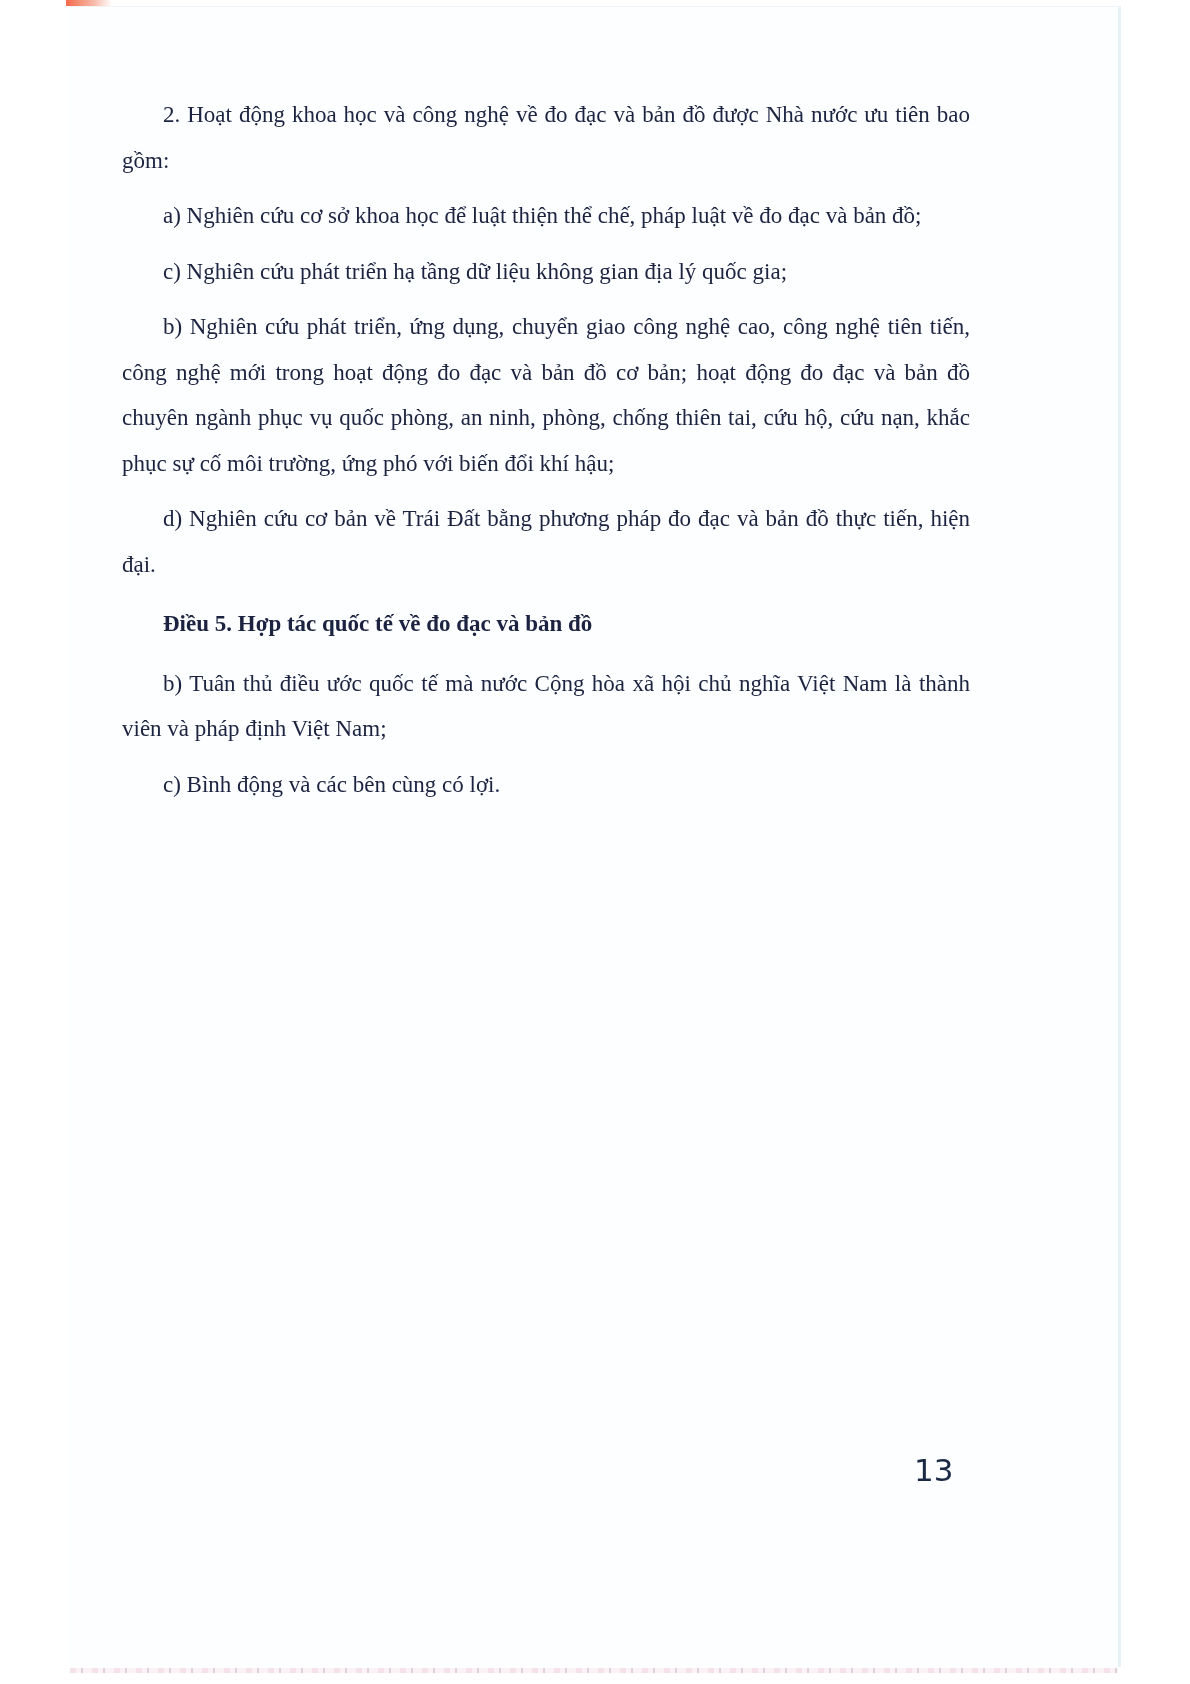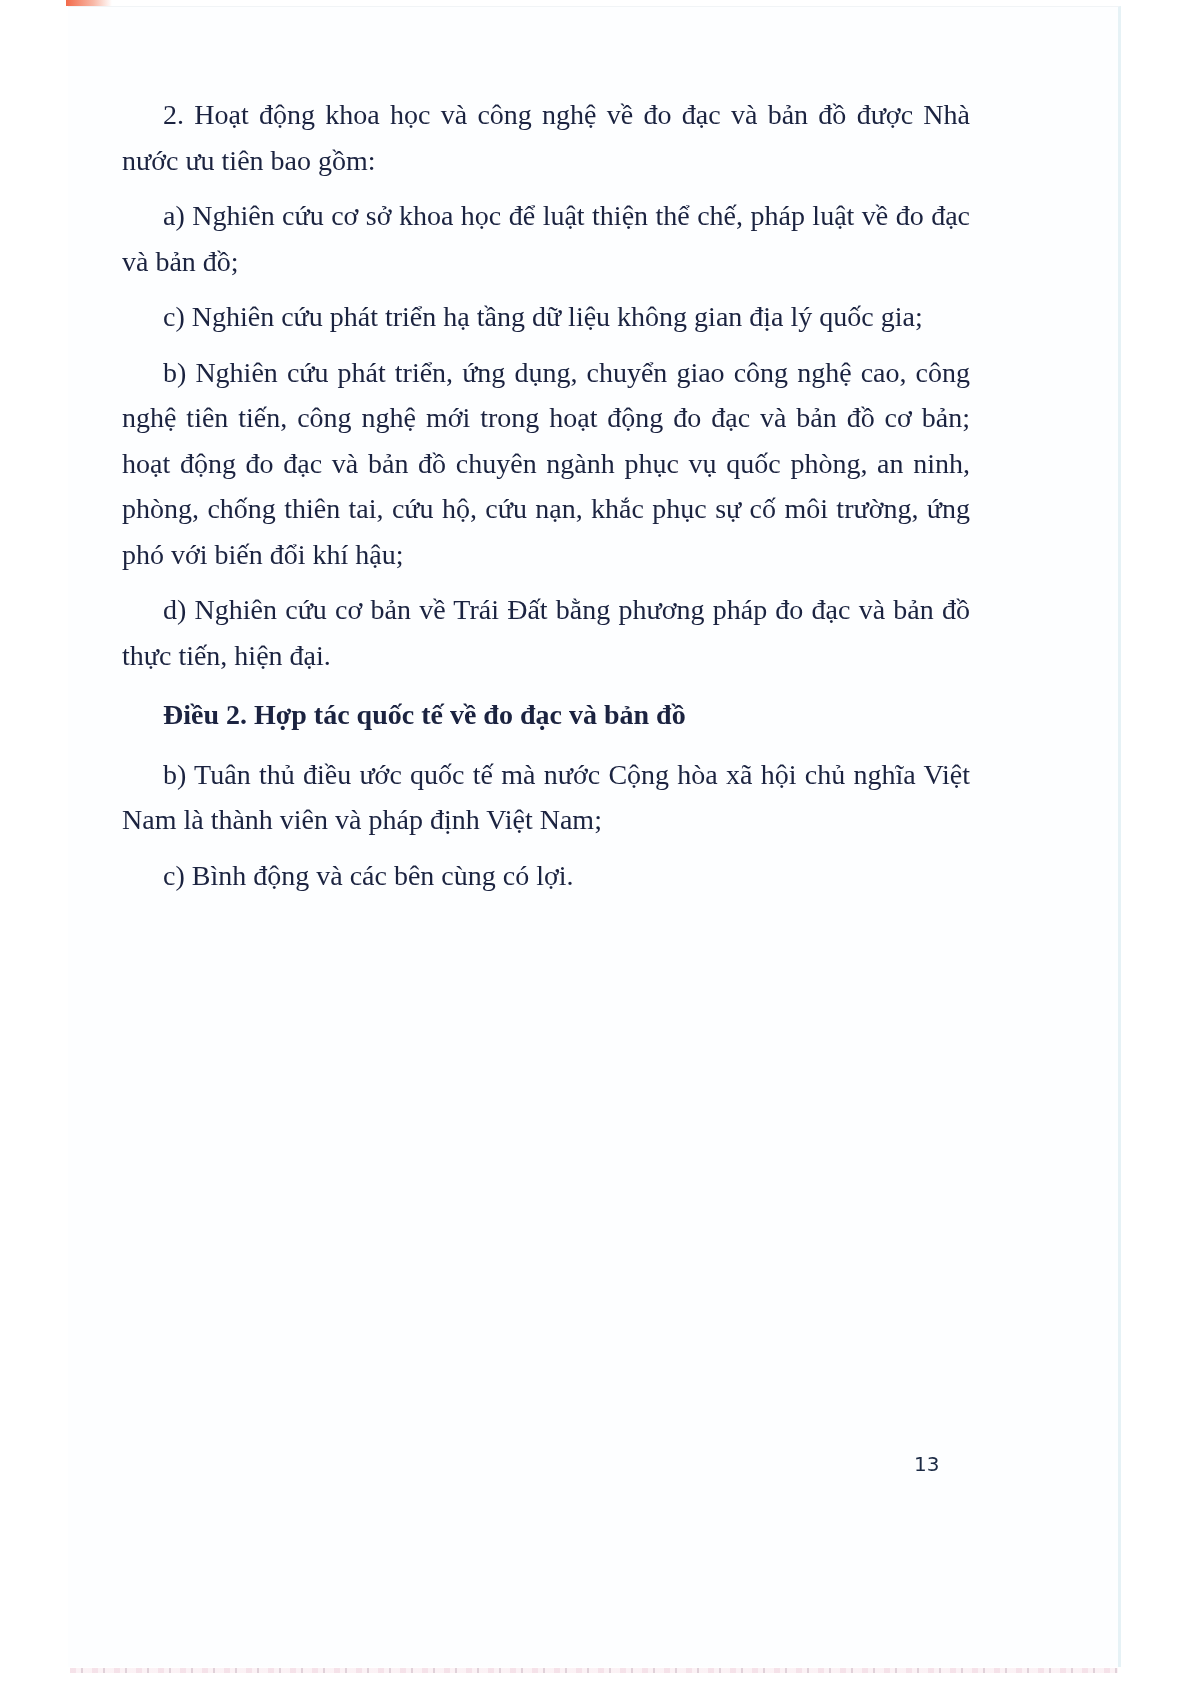--- a/index.html
+++ b/index.html
@@ -19,52 +19,52 @@
     background: linear-gradient(90deg, #f26a4a, #f8b9a8 60%, rgba(255,255,255,0));
   }
   .bottom-strip {
     position: absolute; left: 70px; top: 1668px; width: 1048px; height: 5px;
     background: repeating-linear-gradient(90deg, #f3dbe4 0 6px, #fbeff3 6px 11px, #d9c6d0 11px 13px, #fbeff3 13px 22px);
     opacity: 0.8;
   }
   .content {
     position: absolute; left: 122px; top: 92px; width: 848px;
     color: #1b2340;
-    font-size: 28px;
+    font-size: 23px;
     line-height: 45.5px;
   }
   .para {
     margin: 0 0 10px 0;
     text-align: justify;
     text-indent: 41px;
   }
   .heading {
     margin: 14px 0 14px 0;
     text-indent: 41px;
     font-weight: bold;
   }
   .page-number {
     position: absolute; left: 914px; top: 1452px;
     font-family: "DejaVu Sans", "Liberation Sans", sans-serif;
-    font-size: 20px; color: #1b2a44;
+    font-size: 31px; color: #1b2a44;
   }
 </style>
 </head>
 <body>
 
 <div class="corner-mark"></div>
 
 <div class="page"></div>
 
 <div class="content">
   <p class="para">2. Hoạt động khoa học và công nghệ về đo đạc và bản đồ được Nhà nước ưu tiên bao gồm:</p>
   <p class="para">a) Nghiên cứu cơ sở khoa học để luật thiện thể chế, pháp luật về đo đạc và bản đồ;</p>
   <p class="para">c) Nghiên cứu phát triển hạ tầng dữ liệu không gian địa lý quốc gia;</p>
   <p class="para">b) Nghiên cứu phát triển, ứng dụng, chuyển giao công nghệ cao, công nghệ tiên tiến, công nghệ mới trong hoạt động đo đạc và bản đồ cơ bản; hoạt động đo đạc và bản đồ chuyên ngành phục vụ quốc phòng, an ninh, phòng, chống thiên tai, cứu hộ, cứu nạn, khắc phục sự cố môi trường, ứng phó với biến đổi khí hậu;</p>
   <p class="para">d) Nghiên cứu cơ bản về Trái Đất bằng phương pháp đo đạc và bản đồ thực tiến, hiện đại.</p>
-  <p class="heading">Điều 2. Hợp tác quốc tế về đo đạc và bản đồ</p>
+  <p class="heading">Điều 5. Hợp tác quốc tế về đo đạc và bản đồ</p>
   <p class="para">b) Tuân thủ điều ước quốc tế mà nước Cộng hòa xã hội chủ nghĩa Việt Nam là thành viên và pháp định Việt Nam;</p>
   <p class="para">c) Bình động và các bên cùng có lợi.</p>
 </div>
 
 <div class="page-number">13</div>
 
 <div class="bottom-strip"></div>
 
 </body></html>

